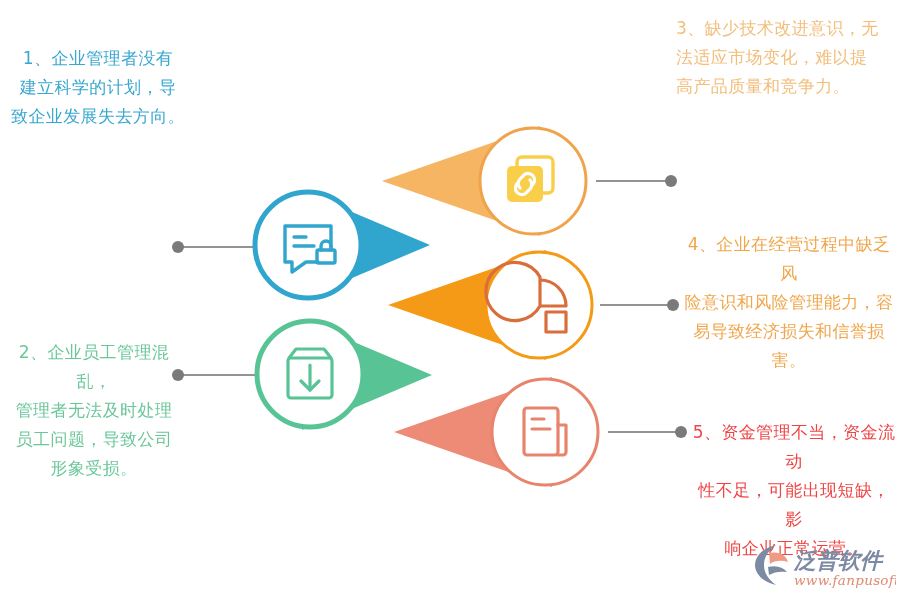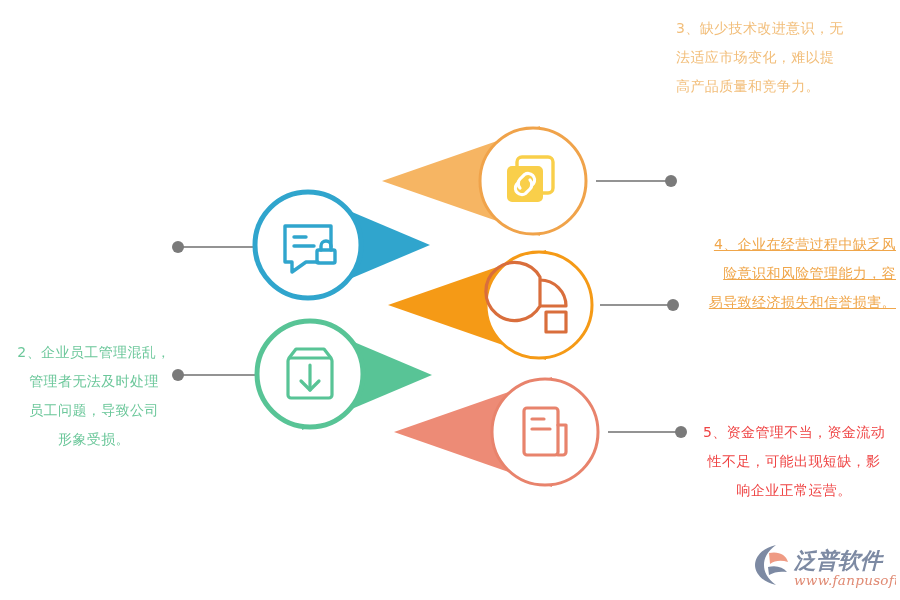--- a/index.html
+++ b/index.html
@@ -22,21 +22,21 @@
     background: #ffffff;
   }
   #diagram-svg {
     position: absolute;
     left: 0; top: 0;
     width: 900px;
     height: 600px;
   }
   .caption {
     position: absolute;
-    font-size: 14px;
+    font-size: 17px;
     line-height: 29px;
     letter-spacing: 0.4px;
     white-space: pre-line;
     font-family: "DejaVu Sans", "Liberation Sans", sans-serif;
   }
   #caption-1 {
     left: 8px; top: 44px; width: 180px;
     text-align: center;
     color: #3aa7cf;
   }
@@ -45,23 +45,22 @@
     text-align: center;
     color: #6bc79a;
   }
   #caption-3 {
     left: 676px; top: 14px; width: 216px;
     text-align: left;
     color: #f2be7a;
   }
   #caption-4 {
     left: 682px; top: 230px; width: 214px;
-    text-align: right;
+    text-align: center;
     color: #f0a64a;
-    text-decoration: underline;
   }
   #caption-5 {
     left: 690px; top: 418px; width: 208px;
     text-align: center;
     color: #ef4444;
   }
   #logo {
     position: absolute;
     left: 752px;
     top: 540px;
@@ -155,20 +154,23 @@
       <circle cx="545" cy="432" r="53" fill="#ffffff" stroke="#e8836c" stroke-width="3"></circle>
       <g fill="none" stroke="#e8836c" stroke-width="3.2" stroke-linecap="round" stroke-linejoin="round">
         <rect x="524" y="408" width="34" height="47" rx="3"></rect>
         <path d="M 558 425 L 566 425 L 566 452 A 3 3 0 0 1 563 455 L 558 455"></path>
         <line x1="532" y1="419" x2="544" y2="419"></line>
         <line x1="532" y1="429" x2="550" y2="429"></line>
       </g>
     </g>
   </svg>
 
+  <div class="caption" id="caption-1">1、企业管理者没有
+建立科学的计划，导
+致企业发展失去方向。</div>
   <div class="caption" id="caption-2">2、企业员工管理混乱，
 管理者无法及时处理
 员工问题，导致公司
 形象受损。</div>
   <div class="caption" id="caption-3">3、缺少技术改进意识，无
 法适应市场变化，难以提
 高产品质量和竞争力。</div>
   <div class="caption" id="caption-4">4、企业在经营过程中缺乏风
 险意识和风险管理能力，容
 易导致经济损失和信誉损害。</div>

